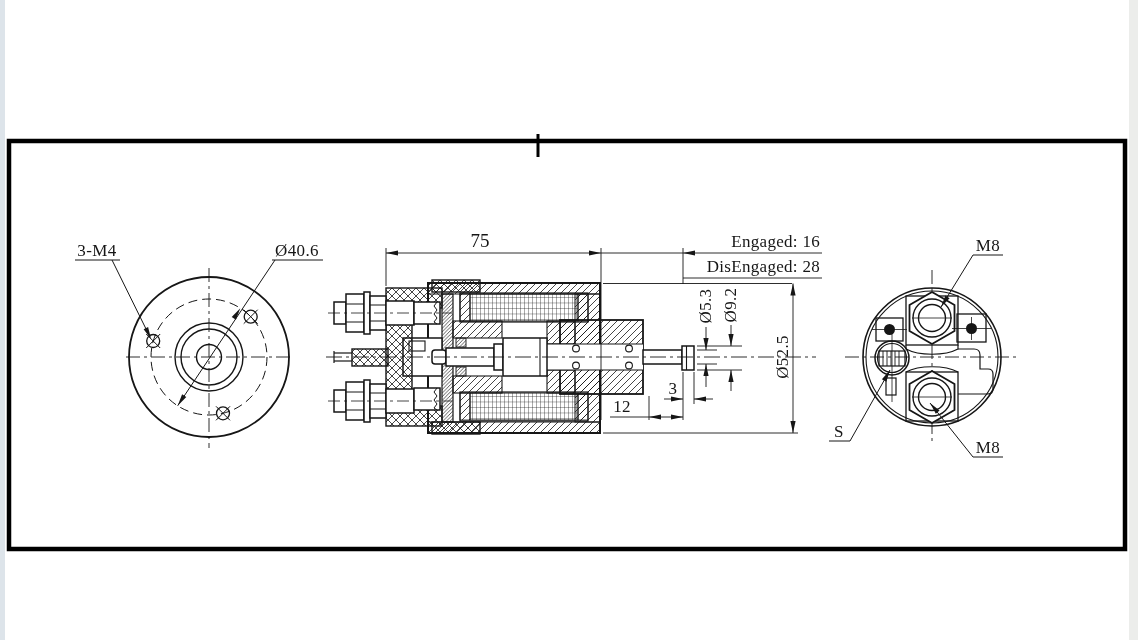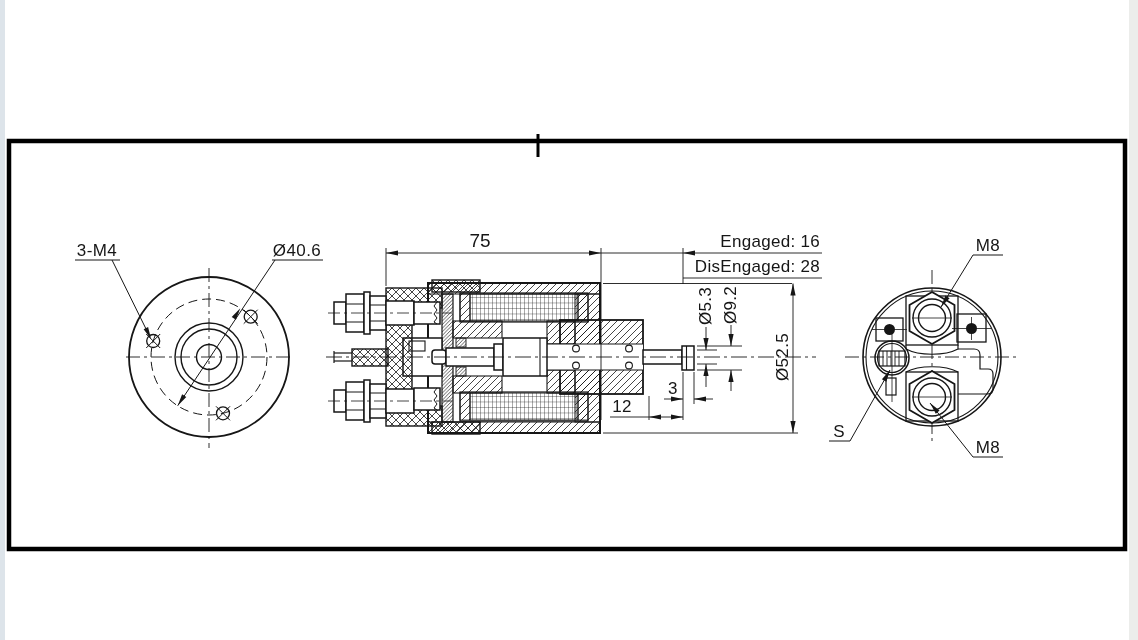--- a/index.html
+++ b/index.html
@@ -1,17 +1,17 @@
 <!DOCTYPE html>
 <html><head>
 <meta charset="utf-8">
 <style>
   html,body{margin:0;padding:0;background:#fff;}
   .stage{position:relative;width:1138px;height:640px;background:#ffffff;overflow:hidden;
-         font-family:Liberation Sans, sans-serif;}
+         font-family:Liberation Serif, serif;}
   svg{position:absolute;left:0;top:0;}
   text{fill:#161616;}
   .dimtxt{font-size:17px;letter-spacing:.3px;}
   .dimbig{font-size:19px;}
   .lbl{font-size:17px;letter-spacing:.4px;}
 </style>
 </head>
 <body>
 
 <div class="stage">

